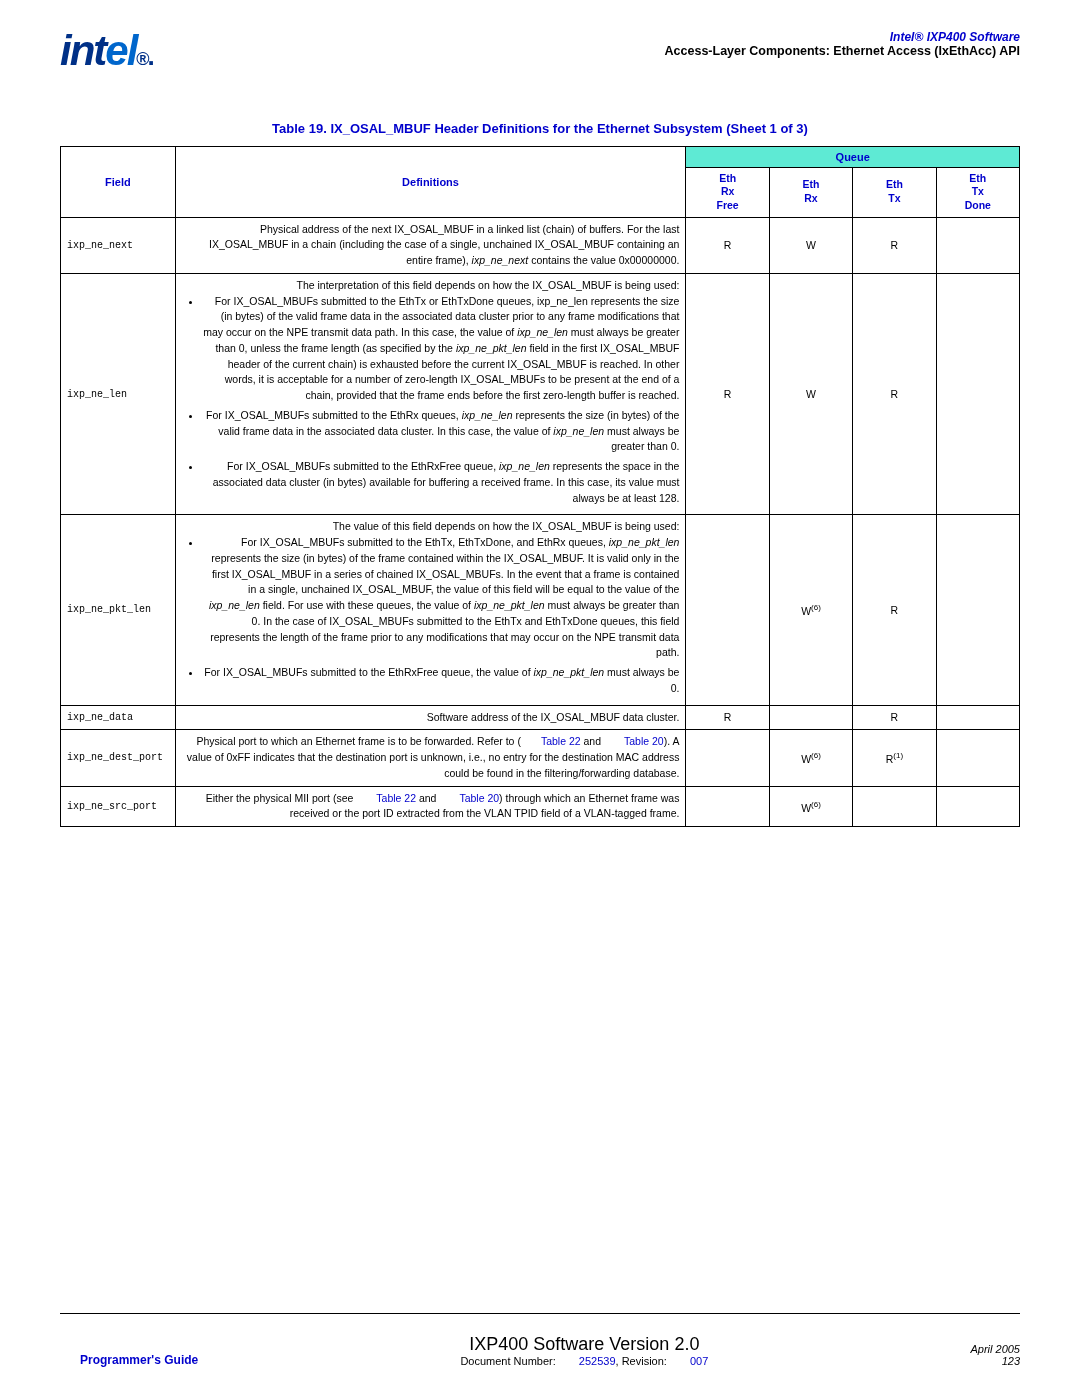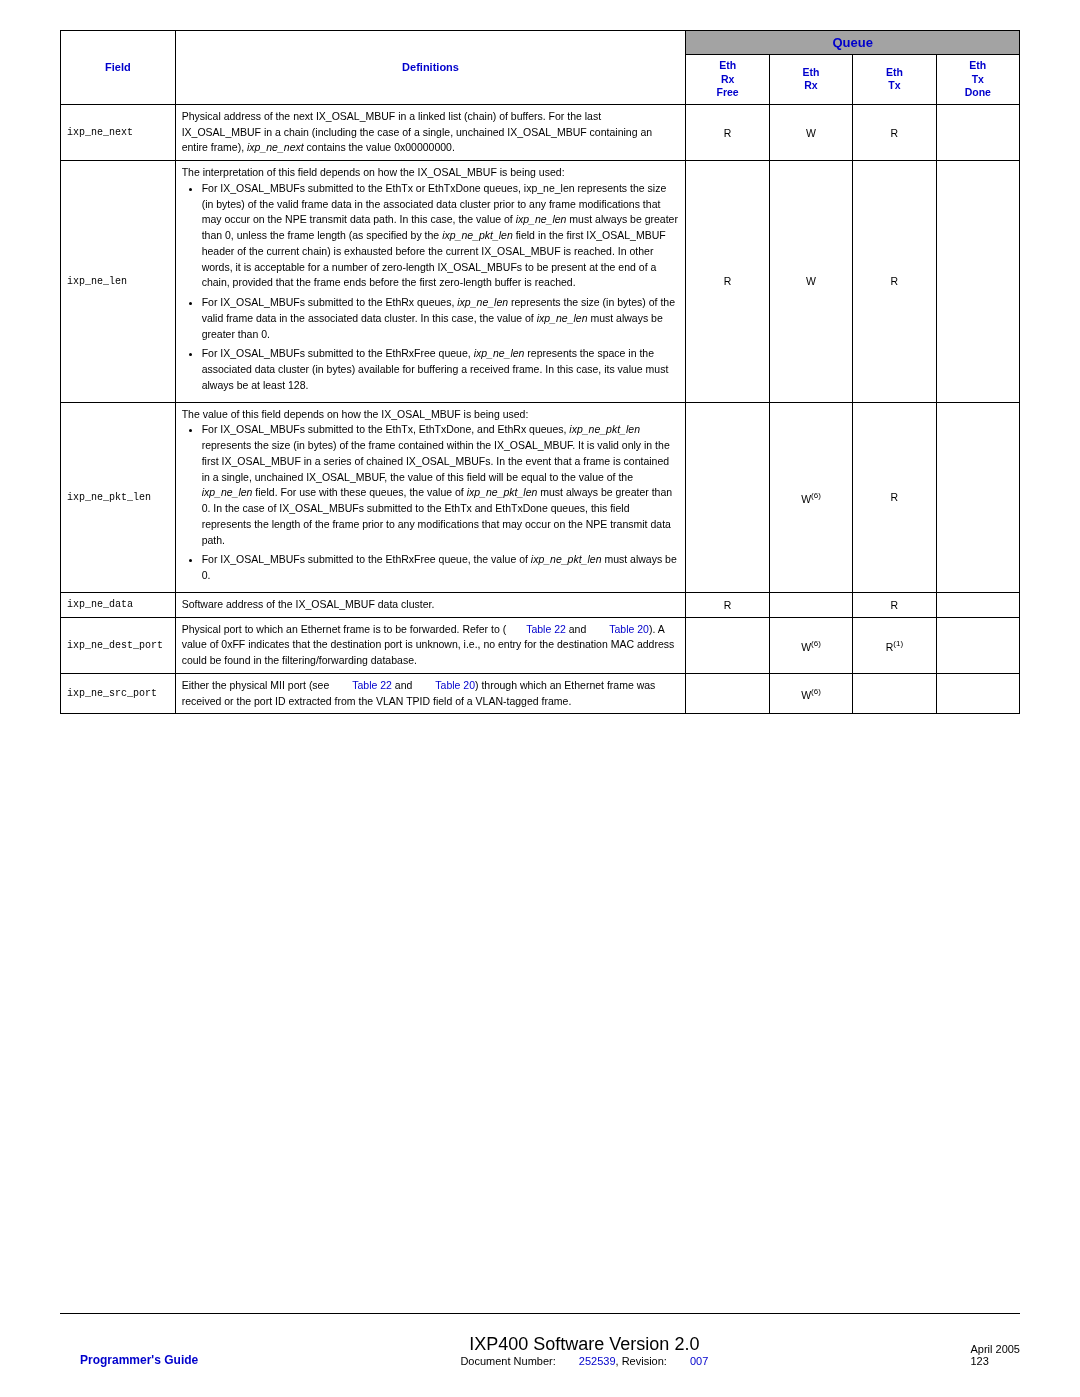--- a/index.html
+++ b/index.html
@@ -69,22 +69,22 @@
     }
     .main-table th, .main-table td {
       border: 1px solid #000;
       padding: 4px 6px;
       vertical-align: middle;
     }
     .queue-header {
       text-align: center;
       font-weight: bold;
       color: #0000cc;
-      background: #a3a3a3;
-      font-size: 13px;
+      background: #5eead4;
+      font-size: 11px;
     }
     .field-header {
       font-weight: bold;
       color: #0000cc;
       text-align: center;
       font-size: 11px;
     }
     .desc-header {
       font-weight: bold;
       color: #0000cc;
@@ -122,20 +122,21 @@
     .field-cell {
       font-family: 'Courier New', monospace;
       font-size: 10px;
       vertical-align: top;
       white-space: nowrap;
     }
     .desc-cell {
       font-size: 10.5px;
       line-height: 1.5;
       vertical-align: top;
+      text-align: right;
     }
     .value-cell {
       text-align: center;
       vertical-align: top;
       font-size: 10.5px;
     }
     .desc-cell ul {
       margin-left: 20px;
       list-style-type: disc;
     }
@@ -164,31 +165,42 @@
       font-size: 12px;
     }
     .footer-center .doc-title {
       font-weight: normal;
       font-size: 18px;
     }
     .footer-center .doc-number {
       font-size: 11px;
     }
     .footer-right {
-      text-align: left;
-      font-size: 11px;
+      text-align: right;
+      font-size: 11px;
+      font-style: italic;
     }
     sup { font-size: 8px; }
   </style>
 </head>
 <body>
 
 <div class="page">
 
-
+  <div class="header">
+    <div class="logo">
+      <span style="font-style:italic;font-weight:bold;font-size:42px;color:#003087;font-family:Arial,sans-serif;">int</span><span style="font-style:italic;font-weight:bold;font-size:42px;color:#0066cc;font-family:Arial,sans-serif;">el</span><span style="font-size:18px;color:#003087;vertical-align:super;font-weight:bold;">®</span><span style="font-size:26px;color:#003087;font-weight:bold;">.</span>
+    </div>
+    <div class="header-right">
+      <div class="header-title-top">Intel® IXP400 Software</div>
+      <div class="header-title-bottom">Access-Layer Components: Ethernet Access (IxEthAcc) API</div>
+    </div>
+  </div>
+
+  <div class="table-title">Table 19.  IX_OSAL_MBUF Header Definitions for the Ethernet Subsystem (Sheet 1 of 3)</div>
 
   <table class="main-table">
     <thead>
       <tr>
         <th rowspan="2" style="width:110px;" class="field-header">
           <span>Field</span>
         </th>
         <th rowspan="2" style="width:490px;" class="desc-header">
           <span>Definitions</span>
         </th>

